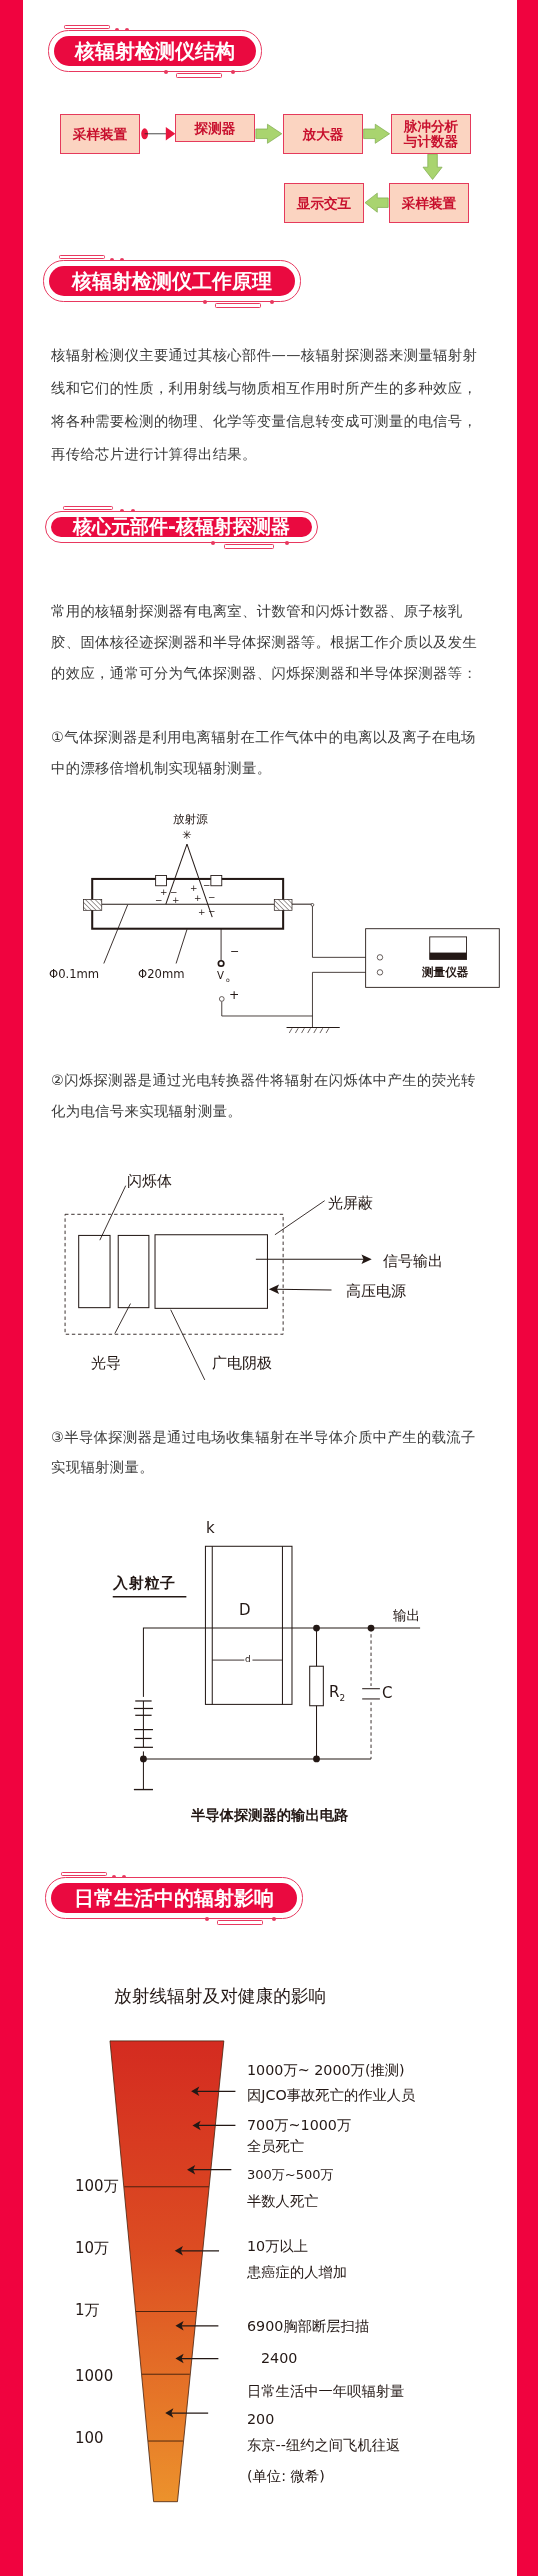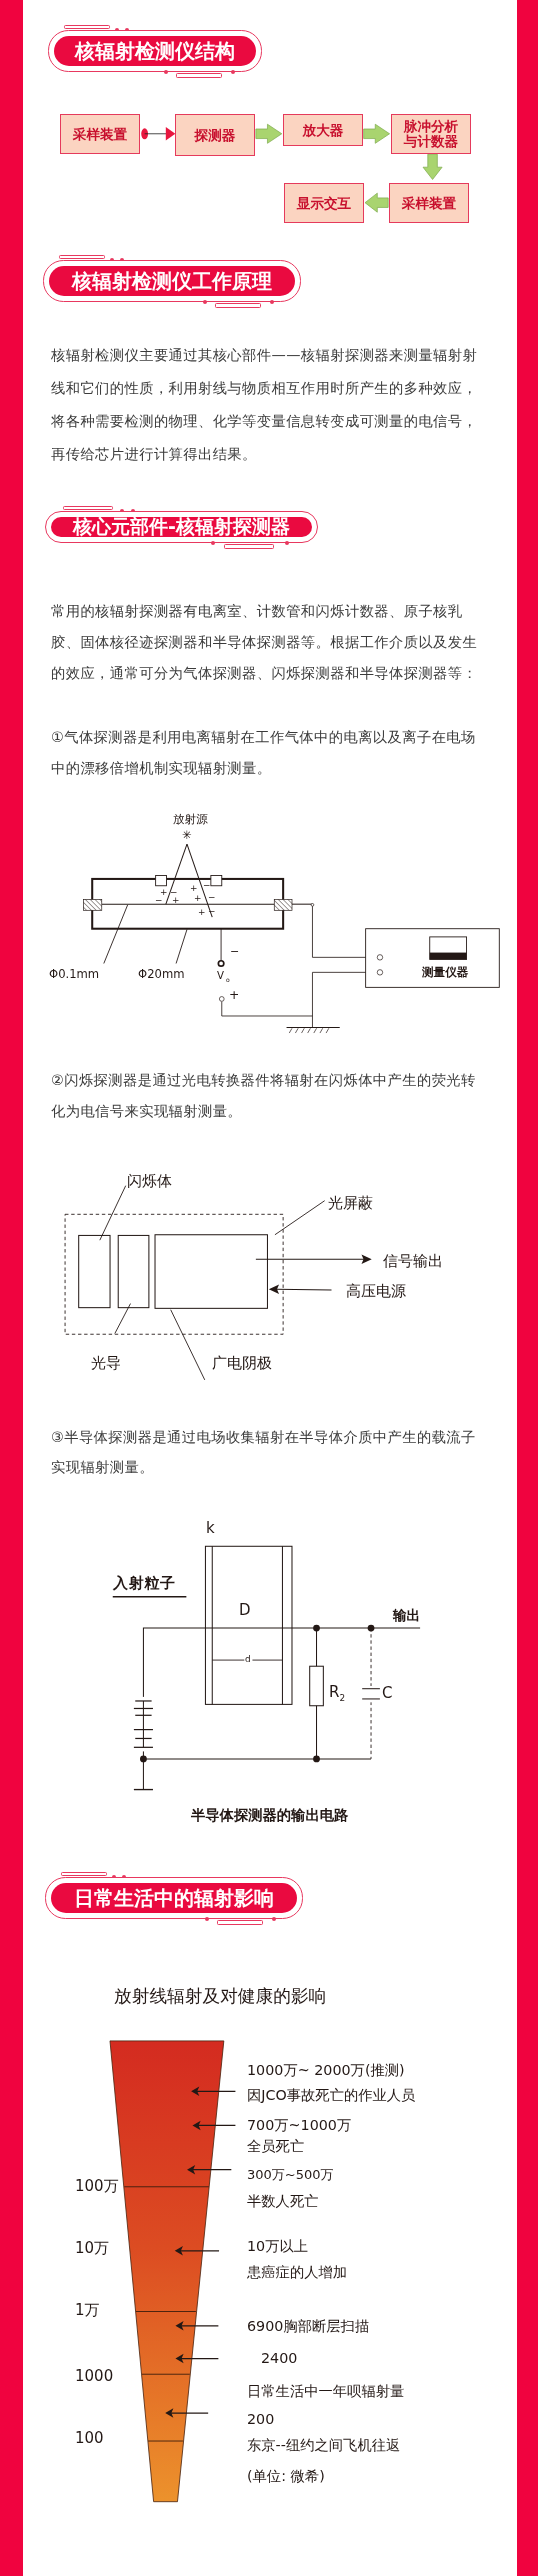--- a/index.html
+++ b/index.html
@@ -44,22 +44,22 @@
     <ellipse cx="212" cy="196" rx="5" ry="8" fill="#e8173f"></ellipse>
     <line x1="212" y1="196" x2="246" y2="196" stroke="#222" stroke-width="1.2"></line>
     <polygon points="243,186 257,196 243,206" fill="#e8173f"></polygon>
 
     <polygon points="375,189 392,189 392,182 413,196 392,210 392,203 375,203" fill="#a9d46f" stroke="#7aa84a" stroke-width="1"></polygon>
     <polygon points="533,189 550,189 550,182 571,196 550,210 550,203 533,203" fill="#a9d46f" stroke="#7aa84a" stroke-width="1"></polygon>
     <polygon points="627,226 641,226 641,245 648,245 634,263 620,245 627,245" fill="#a9d46f" stroke="#7aa84a" stroke-width="1"></polygon>
     <polygon points="569,290 553,290 553,283 535,297 553,311 553,304 569,304" fill="#a9d46f" stroke="#7aa84a" stroke-width="1"></polygon>
   </svg>
   <div class="fbox" style="left:60px;top:114px;width:80px;height:40px;">采样装置</div>
-  <div class="fbox" style="left:175px;top:114px;width:80px;height:42px;">探测器</div>
-  <div class="fbox" style="left:283px;top:114px;width:80px;height:32px;">放大器</div>
+  <div class="fbox" style="left:175px;top:114px;width:80px;height:28px;">探测器</div>
+  <div class="fbox" style="left:283px;top:114px;width:80px;height:40px;">放大器</div>
   <div class="fbox" style="left:391px;top:114px;width:80px;height:40px;padding:0 9.5px;">脉冲分析与计数器</div>
   <div class="fbox" style="left:389px;top:183px;width:80px;height:40px;">采样装置</div>
   <div class="fbox" style="left:284px;top:183px;width:80px;height:40px;">显示交互</div>
 </div>
 
 <div class="hdr" style="left:43px;top:260px;width:258px;height:42px;">
   <div class="tab" style="left:16.4px;top:-5.5px;width:46px;"></div>
   <div class="dot" style="left:67px;top:-2px;"></div>
   <div class="dot" style="left:77px;top:-2px;"></div>
   <div class="outer"></div>
@@ -217,21 +217,21 @@
     </g>
     <circle cx="210" cy="2581" r="5" fill="#231815"></circle>
     <circle cx="464" cy="2581" r="5" fill="#231815"></circle>
     <line x1="210" y1="2581" x2="210" y2="2626" stroke="#231815" stroke-width="1.5"></line>
     <line x1="196" y1="2626" x2="224" y2="2626" stroke="#231815" stroke-width="2"></line>
   </svg>
   <div class="lbl" style="left:206px;top:1519px;font-size:15px;">k</div>
   <div class="lbl" style="left:113px;top:1574px;font-size:15px;font-weight:bold;letter-spacing:0.7px;">入射粒子</div>
   <div class="lbl" style="left:239px;top:1601px;font-size:15px;">D</div>
   <div class="lbl" style="left:245px;top:1654px;font-size:8.9px;">d</div>
-  <div class="lbl" style="left:393px;top:1607px;font-size:13.6px;font-weight:bold;">输出</div>
+  <div class="lbl" style="left:393px;top:1607px;font-size:13.6px;font-weight:normal;">输出</div>
   <div class="lbl" style="left:329px;top:1683px;font-size:15px;"><span>R</span><sub style="font-size:8.9px;">2</sub></div>
   <div class="lbl" style="left:382px;top:1684px;font-size:15px;">C</div>
   <div class="lbl" style="left:191px;top:1806px;font-size:14.3px;font-weight:bold;text-align:right;">半导体探测器的输出电路</div>
 </div>
 
 <div class="hdr" style="left:45px;top:1877px;width:258px;height:42px;">
   <div class="tab" style="left:16.4px;top:-5.5px;width:46px;"></div>
   <div class="dot" style="left:67px;top:-2px;"></div>
   <div class="dot" style="left:77px;top:-2px;"></div>
   <div class="outer"></div>

